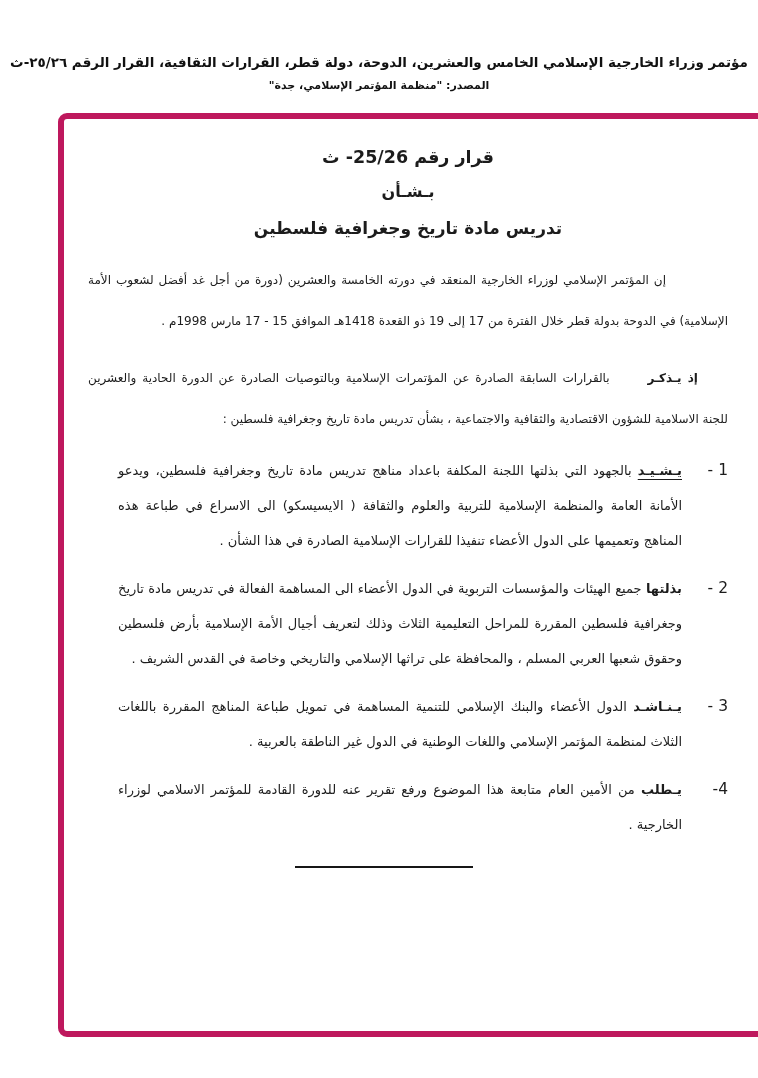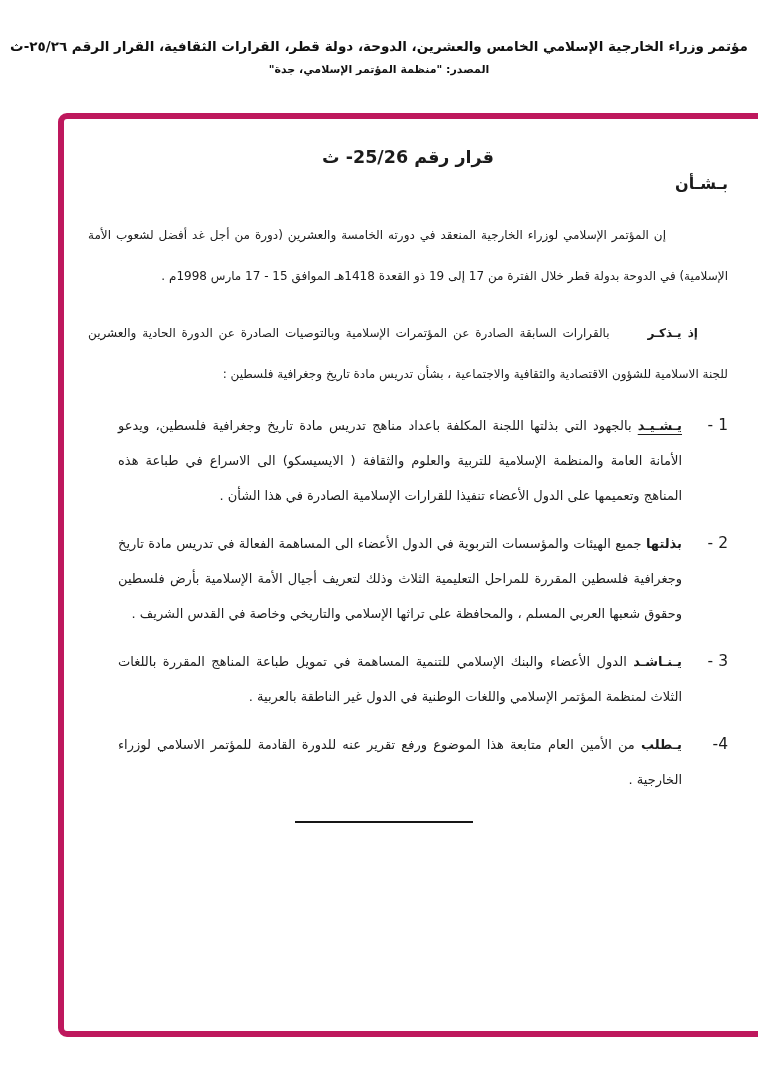--- a/index.html
+++ b/index.html
@@ -3,40 +3,40 @@
 <meta charset="utf-8">
 <style>
   html,body{margin:0;padding:0;}
   body{
     width:758px;height:1078px;background:#ffffff;position:relative;
     font-family:"DejaVu Sans",sans-serif;color:#1c1c1c;overflow:hidden;
     direction:rtl;
   }
   
   .page-header{
-    position:absolute;top:36px;left:0;width:758px;text-align:center;
+    position:absolute;top:52px;left:0;width:758px;text-align:center;
   }
   .page-header .h-line1{
     font-size:13.5px;font-weight:bold;letter-spacing:0;line-height:20px;color:#111;
   }
   .page-header .h-line2{
     font-size:11px;font-weight:bold;margin-top:7px;color:#111;
   }
   
   .green-box{
     position:absolute;left:58px;top:113px;width:710px;height:924px;
     border:6px solid #be185d;border-radius:9px;background:#fff;
     box-sizing:border-box;
   }
   .doc-inner{
     padding:26px 34px 0 24px;box-sizing:border-box;height:100%;
   }
   .title-block{text-align:center;}
   .title-line1{font-size:17.5px;font-weight:bold;line-height:24px;}
-  .title-line2{font-size:16px;font-weight:bold;margin-top:4px;line-height:22px;text-align:right;}
+  .title-line2{font-size:16px;font-weight:bold;margin-top:12px;line-height:22px;}
   .title-line3{font-size:17px;font-weight:bold;margin-top:13px;line-height:24px;}
   .body-text{margin-top:20px;}
   .para{
     font-size:12px;line-height:41px;text-align:justify;
     text-indent:30px;margin:16px 0 0 0;
   }
   .lead{font-weight:bold;margin-left:32px;}
   .items{margin-top:4px;}
   .item{
     display:flex;flex-direction:row;margin-top:13px;
@@ -63,20 +63,21 @@
   <div class="h-line1">مؤتمر وزراء الخارجية الإسلامي الخامس والعشرين، الدوحة، دولة قطر، القرارات الثقافية، القرار الرقم ٢٥/٢٦-ث</div>
   <div class="h-line2">المصدر:  "منظمة المؤتمر الإسلامي، جدة"</div>
 </div>
 
 <div class="green-box">
   <div class="doc-inner">
 
     <div class="title-block">
       <div class="title-line1">قرار رقم 25/26- ث</div>
       <div class="title-line2">بـشـأن</div>
+      <div class="title-line3">تدريس مادة تاريخ وجغرافية فلسطين</div>
     </div>
 
     <div class="body-text">
 
       <p class="para"><span class="lead"></span><span>إن المؤتمر الإسلامي لوزراء الخارجية المنعقد في دورته الخامسة والعشرين (دورة من أجل غد أفضل لشعوب الأمة الإسلامية) في الدوحة بدولة قطر خلال الفترة من 17 إلى 19 ذو القعدة 1418هـ الموافق 15 - 17 مارس 1998م .</span></p>
 
       <p class="para"><span class="lead">إذ يـذكـر</span><span> بالقرارات السابقة الصادرة عن المؤتمرات الإسلامية وبالتوصيات الصادرة عن الدورة الحادية والعشرين للجنة الاسلامية للشؤون الاقتصادية والثقافية والاجتماعية ، بشأن تدريس مادة تاريخ وجغرافية فلسطين :</span></p>
 
       <div class="items">
 

